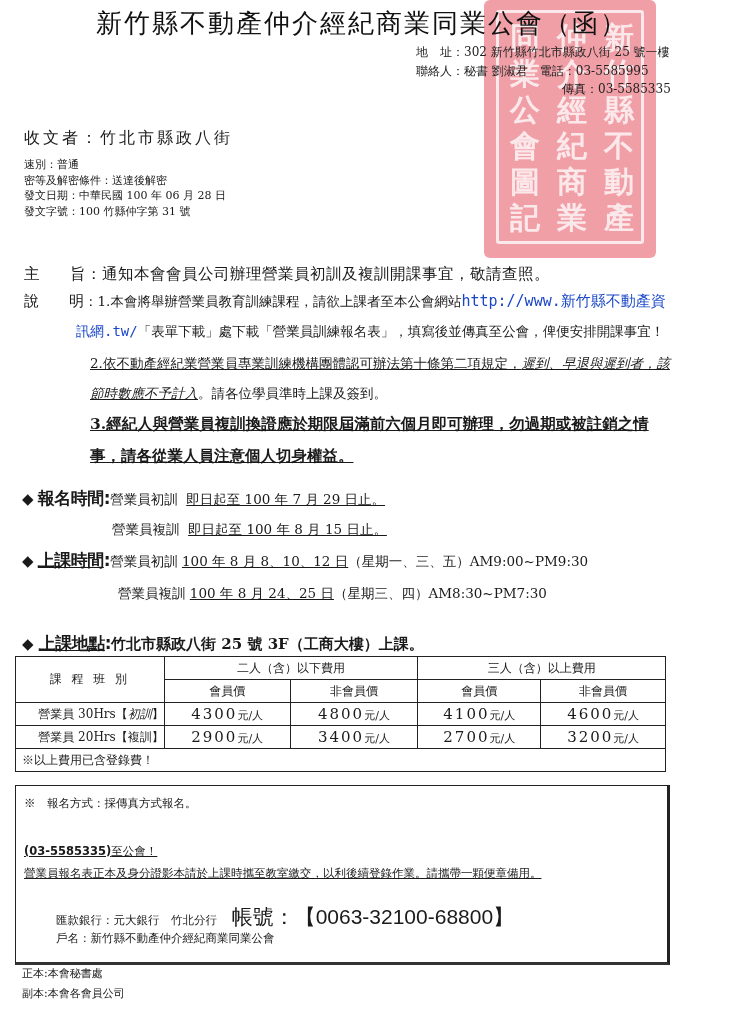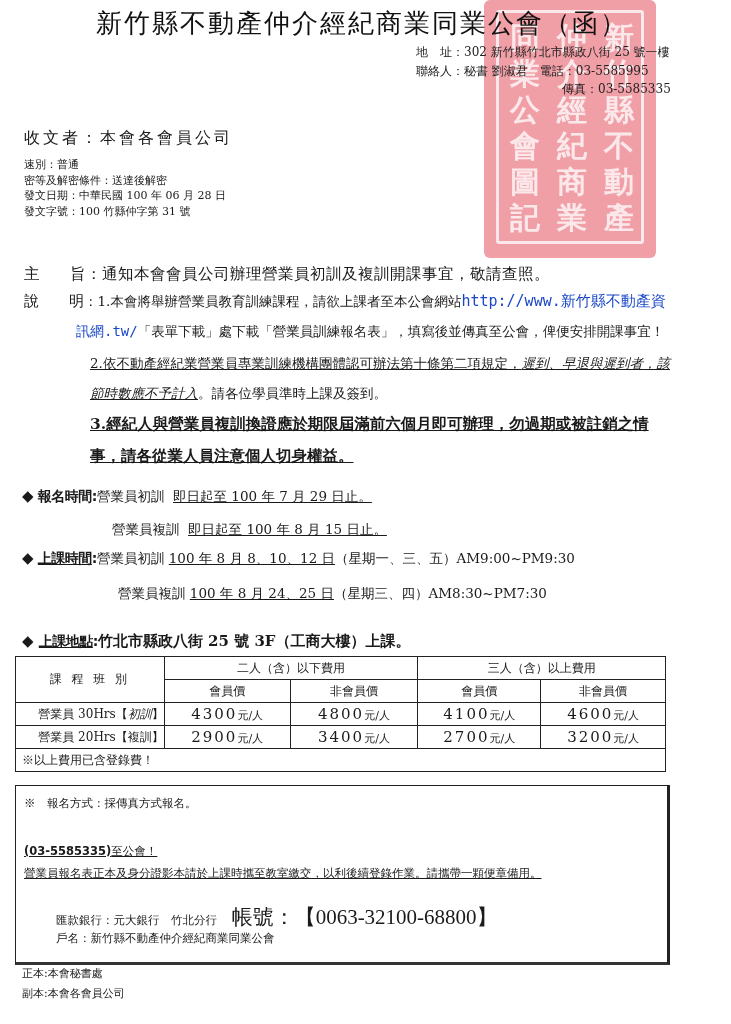--- a/index.html
+++ b/index.html
@@ -20,33 +20,33 @@
   .meta div { white-space:nowrap; }
   .subject { left:24px; top:264px; font-size:15.5px; letter-spacing:0.5px; }
   .lbl-gap { display:inline-block; width:30px; }
   .explain { font-size:14px; }
   a.link { color:#1a47c8; font-family:"DejaVu Sans Mono","Liberation Mono",monospace; }
   .u { text-decoration:underline; }
   .ital { font-style:italic; }
   .bold { font-weight:bold; }
   .diamond { font-size:15px; }
   .sched { font-size:13.5px; }
-  .bold-lbl { font-family:"DejaVu Sans","Liberation Sans",sans-serif; font-weight:bold; font-size:14px; letter-spacing:-0.5px; }
+  .bold-lbl { font-family:"DejaVu Sans","Liberation Sans",sans-serif; font-weight:bold; font-size:17px; letter-spacing:-0.5px; }
   table.fee { position:absolute; left:15px; top:656px; width:651px; border-collapse:collapse;
               font-size:12px; }
   table.fee td { border:1px solid #222; text-align:center; height:22px; padding:0; }
   table.fee td.price { font-size:15px; letter-spacing:2px; }
   table.fee td.price small { font-size:11px; letter-spacing:0; }
   table.fee td.course { text-align:right; padding-left:6px; font-size:12px; }
   table.fee td.note { text-align:left; padding-left:6px; font-size:12px; }
   .box { position:absolute; left:15px; top:785px; width:651px; height:176px;
          border:1.5px solid #222; border-right:3px solid #222; border-bottom:3px solid #333; }
   .box .line { position:absolute; left:8px; font-size:11.5px; white-space:nowrap; }
   .bank { font-size:13.5px; }
-  .account { font-size:21px; font-family:Liberation Serif, serif; }
+  .account { font-size:21px; font-family:Liberation Sans, sans-serif; }
   .footer { left:22px; font-size:11px; }
 </style>
 </head>
 <body>
 
 <div class="abs stamp">
   <div class="stamp-inner">
     <div class="stamp-col" style="left:4px;">
       <span>同</span>
         <span>業</span>
@@ -72,21 +72,21 @@
         <span>產</span>
     </div>
   </div>
 </div>
 
 <div class="abs title">新竹縣不動產仲介經紀商業同業公會（函）</div>
 <div class="abs contact" style="left:416px; top:44px;">地　址：302 新竹縣竹北市縣政八街 25 號一樓</div>
 <div class="abs contact" style="left:416px; top:63px;">聯絡人：秘書 劉淑君　電話：03-5585995</div>
 <div class="abs contact" style="left:562px; top:81px;">傳真：03-5585335</div>
 
-<div class="abs recipient">收文者：本會各會員公司</div>
+<div class="abs recipient">收文者：竹北市縣政八街</div>
 <div class="abs meta">
   <div>速別：普通</div>
   <div>密等及解密條件：送達後解密</div>
   <div>發文日期：中華民國 100 年 06 月 28 日</div>
   <div>發文字號：100 竹縣仲字第 31 號</div>
 </div>
 
 <div class="abs subject">
   <span>主</span><span class="lbl-gap"></span><span>旨</span><span>：通知本會會員公司辦理營業員初訓及複訓開課事宜，敬請查照。</span>
 </div>

